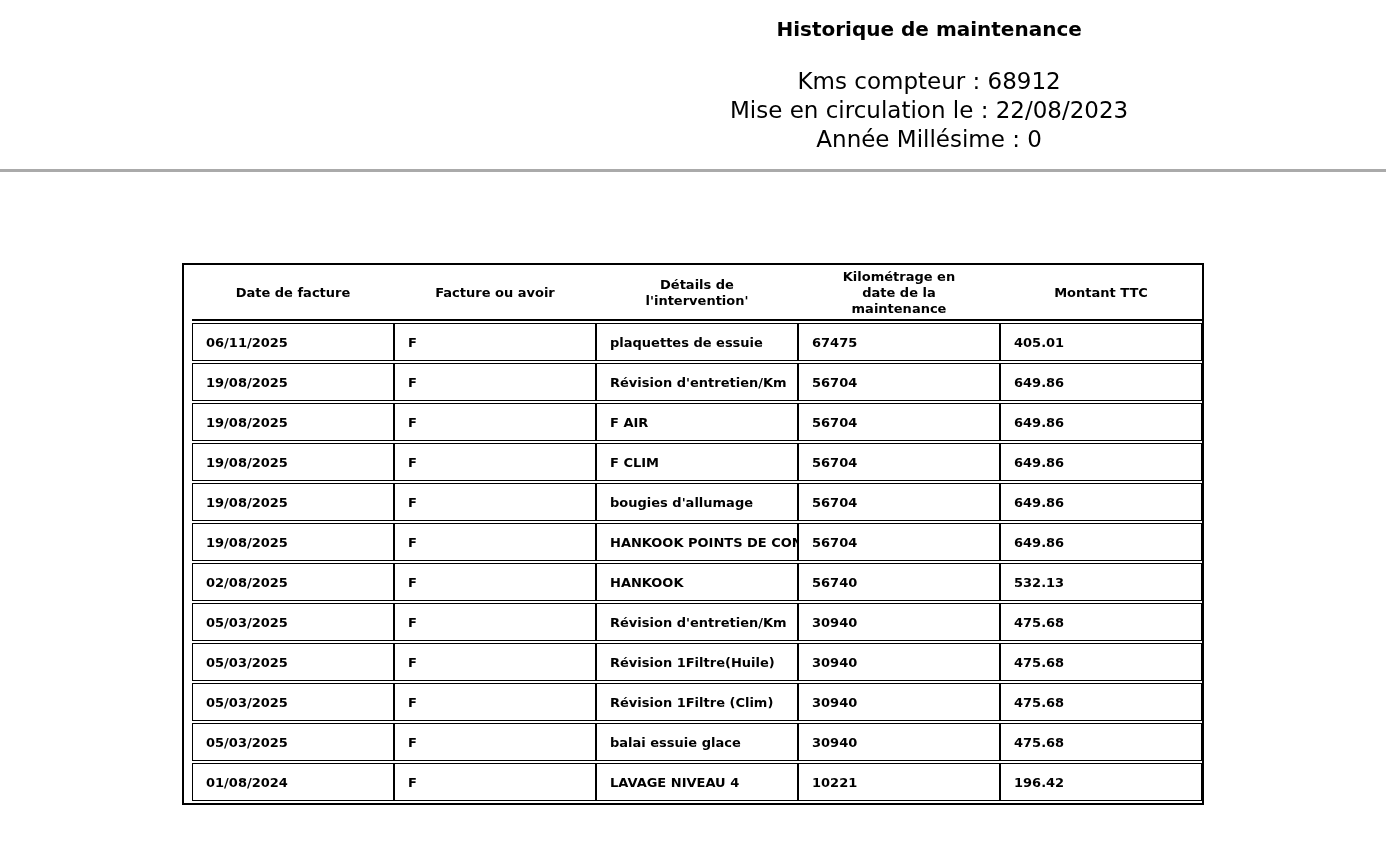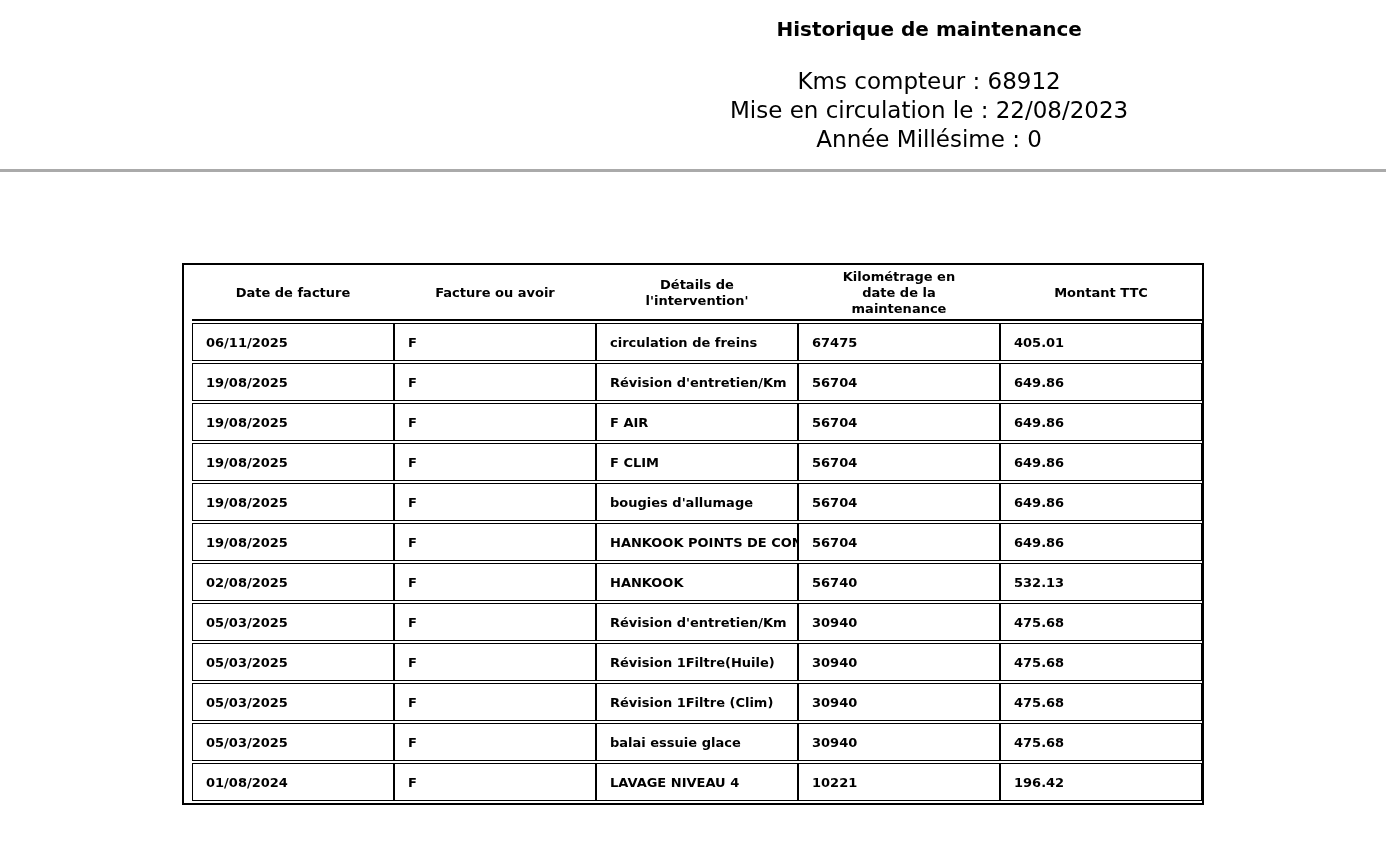--- a/index.html
+++ b/index.html
@@ -112,21 +112,21 @@
         <th>Facture ou avoir</th>
         <th>Détails de l'intervention'</th>
         <th>Kilométrage en date de la maintenance</th>
         <th>Montant TTC</th>
       </tr>
     </thead>
     <tbody>
     <tr>
           <td>06/11/2025</td>
           <td>F</td>
-          <td>circulation de freins</td>
+          <td>plaquettes de essuie</td>
           <td>67475</td>
           <td>405.01</td>
         </tr>
         <tr>
           <td>19/08/2025</td>
           <td>F</td>
           <td>Révision d'entretien/Km</td>
           <td>56704</td>
           <td>649.86</td>
         </tr>

